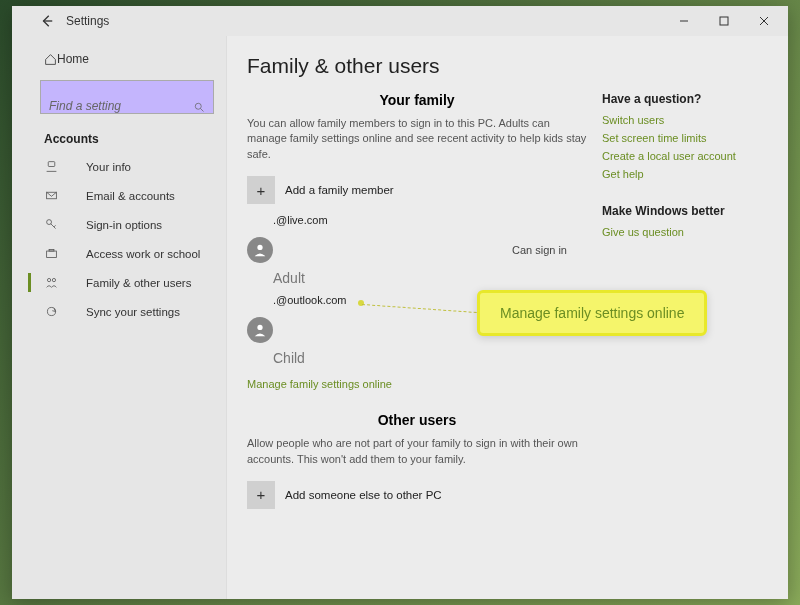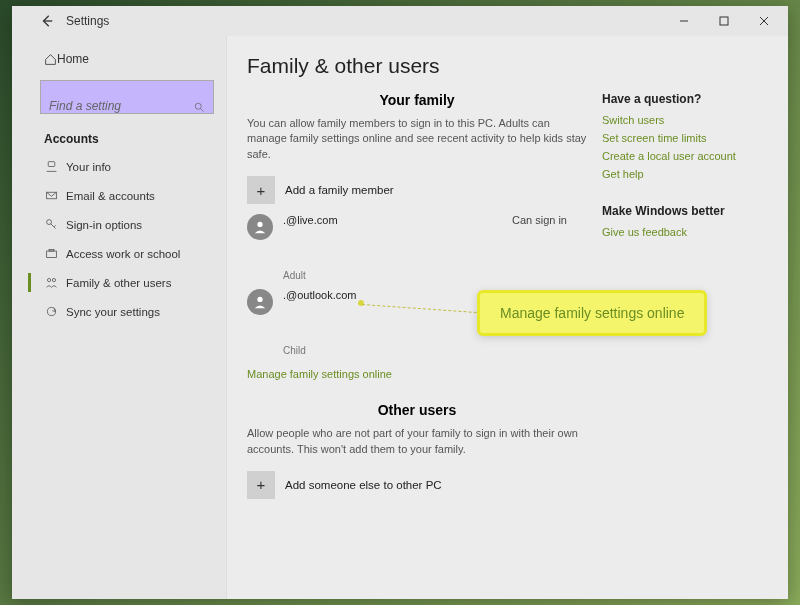--- a/index.html
+++ b/index.html
@@ -89,21 +89,21 @@
   .sidebar .search span.ph { flex: 1; font-style: italic; }
   .sidebar .section-title {
     padding: 10px 16px 6px;
     font-weight: 600;
     font-size: 12px;
     color: #222;
   }
   .sidebar .navitem {
     display: flex;
     align-items: center;
-    gap: 8px;
+    gap: 28px;
     padding: 8px 16px;
     cursor: pointer;
     color: #333;
     position: relative;
     font-size: 11.5px;
   }
   .sidebar .navitem.selected::before {
     content: "";
     position: absolute;
     left: 0;
@@ -171,21 +171,21 @@
     font-size: 15px;
     color: #333;
   }
   .add-label {
     font-size: 11.5px;
     color: #222;
     text-align: right;
   }
   .member-row {
     display: flex;
-    gap: 10px;
+    align-items: center;
     margin-bottom: 8px;
     cursor: pointer;
   }
   .avatar {
     width: 26px;
     height: 26px;
     border-radius: 50%;
     background: #888;
     display: flex;
     align-items: center;
@@ -194,21 +194,21 @@
     font-size: 12px;
   }
   .member-info {
     display: flex;
     flex-direction: column;
     font-size: 11px;
     color: #222;
     width: 150px;
   }
   .member-info .role {
-    font-size: 10px;
+    font-size: 14px;
     color: #777;
     margin-top: 44px;
   }
   .member-status {
     font-size: 11px;
     color: #444;
     margin-left: auto;
     margin-right: 20px;
   }
   .link {
@@ -432,21 +432,21 @@
 
       <div class="col-right">
         <div class="rhs-head">Have a question?</div>
         <span class="rhs-link">Switch users</span>
         <span class="rhs-link">Set screen time limits</span>
         <span class="rhs-link">Create a local user account</span>
         <span class="rhs-link">Get help</span>
 
         <div style="height:18px"></div>
         <div class="rhs-head">Make Windows better</div>
-        <span class="rhs-link">Give us feedback</span>
+        <span class="rhs-link">Give us question</span>
       </div>
 
       <div class="clearb"></div>
 
       <div class="callout-dot"></div>
       <div class="callout-line"></div>
       <div class="callout">
         <span>Manage family settings online</span>
       </div>
 

